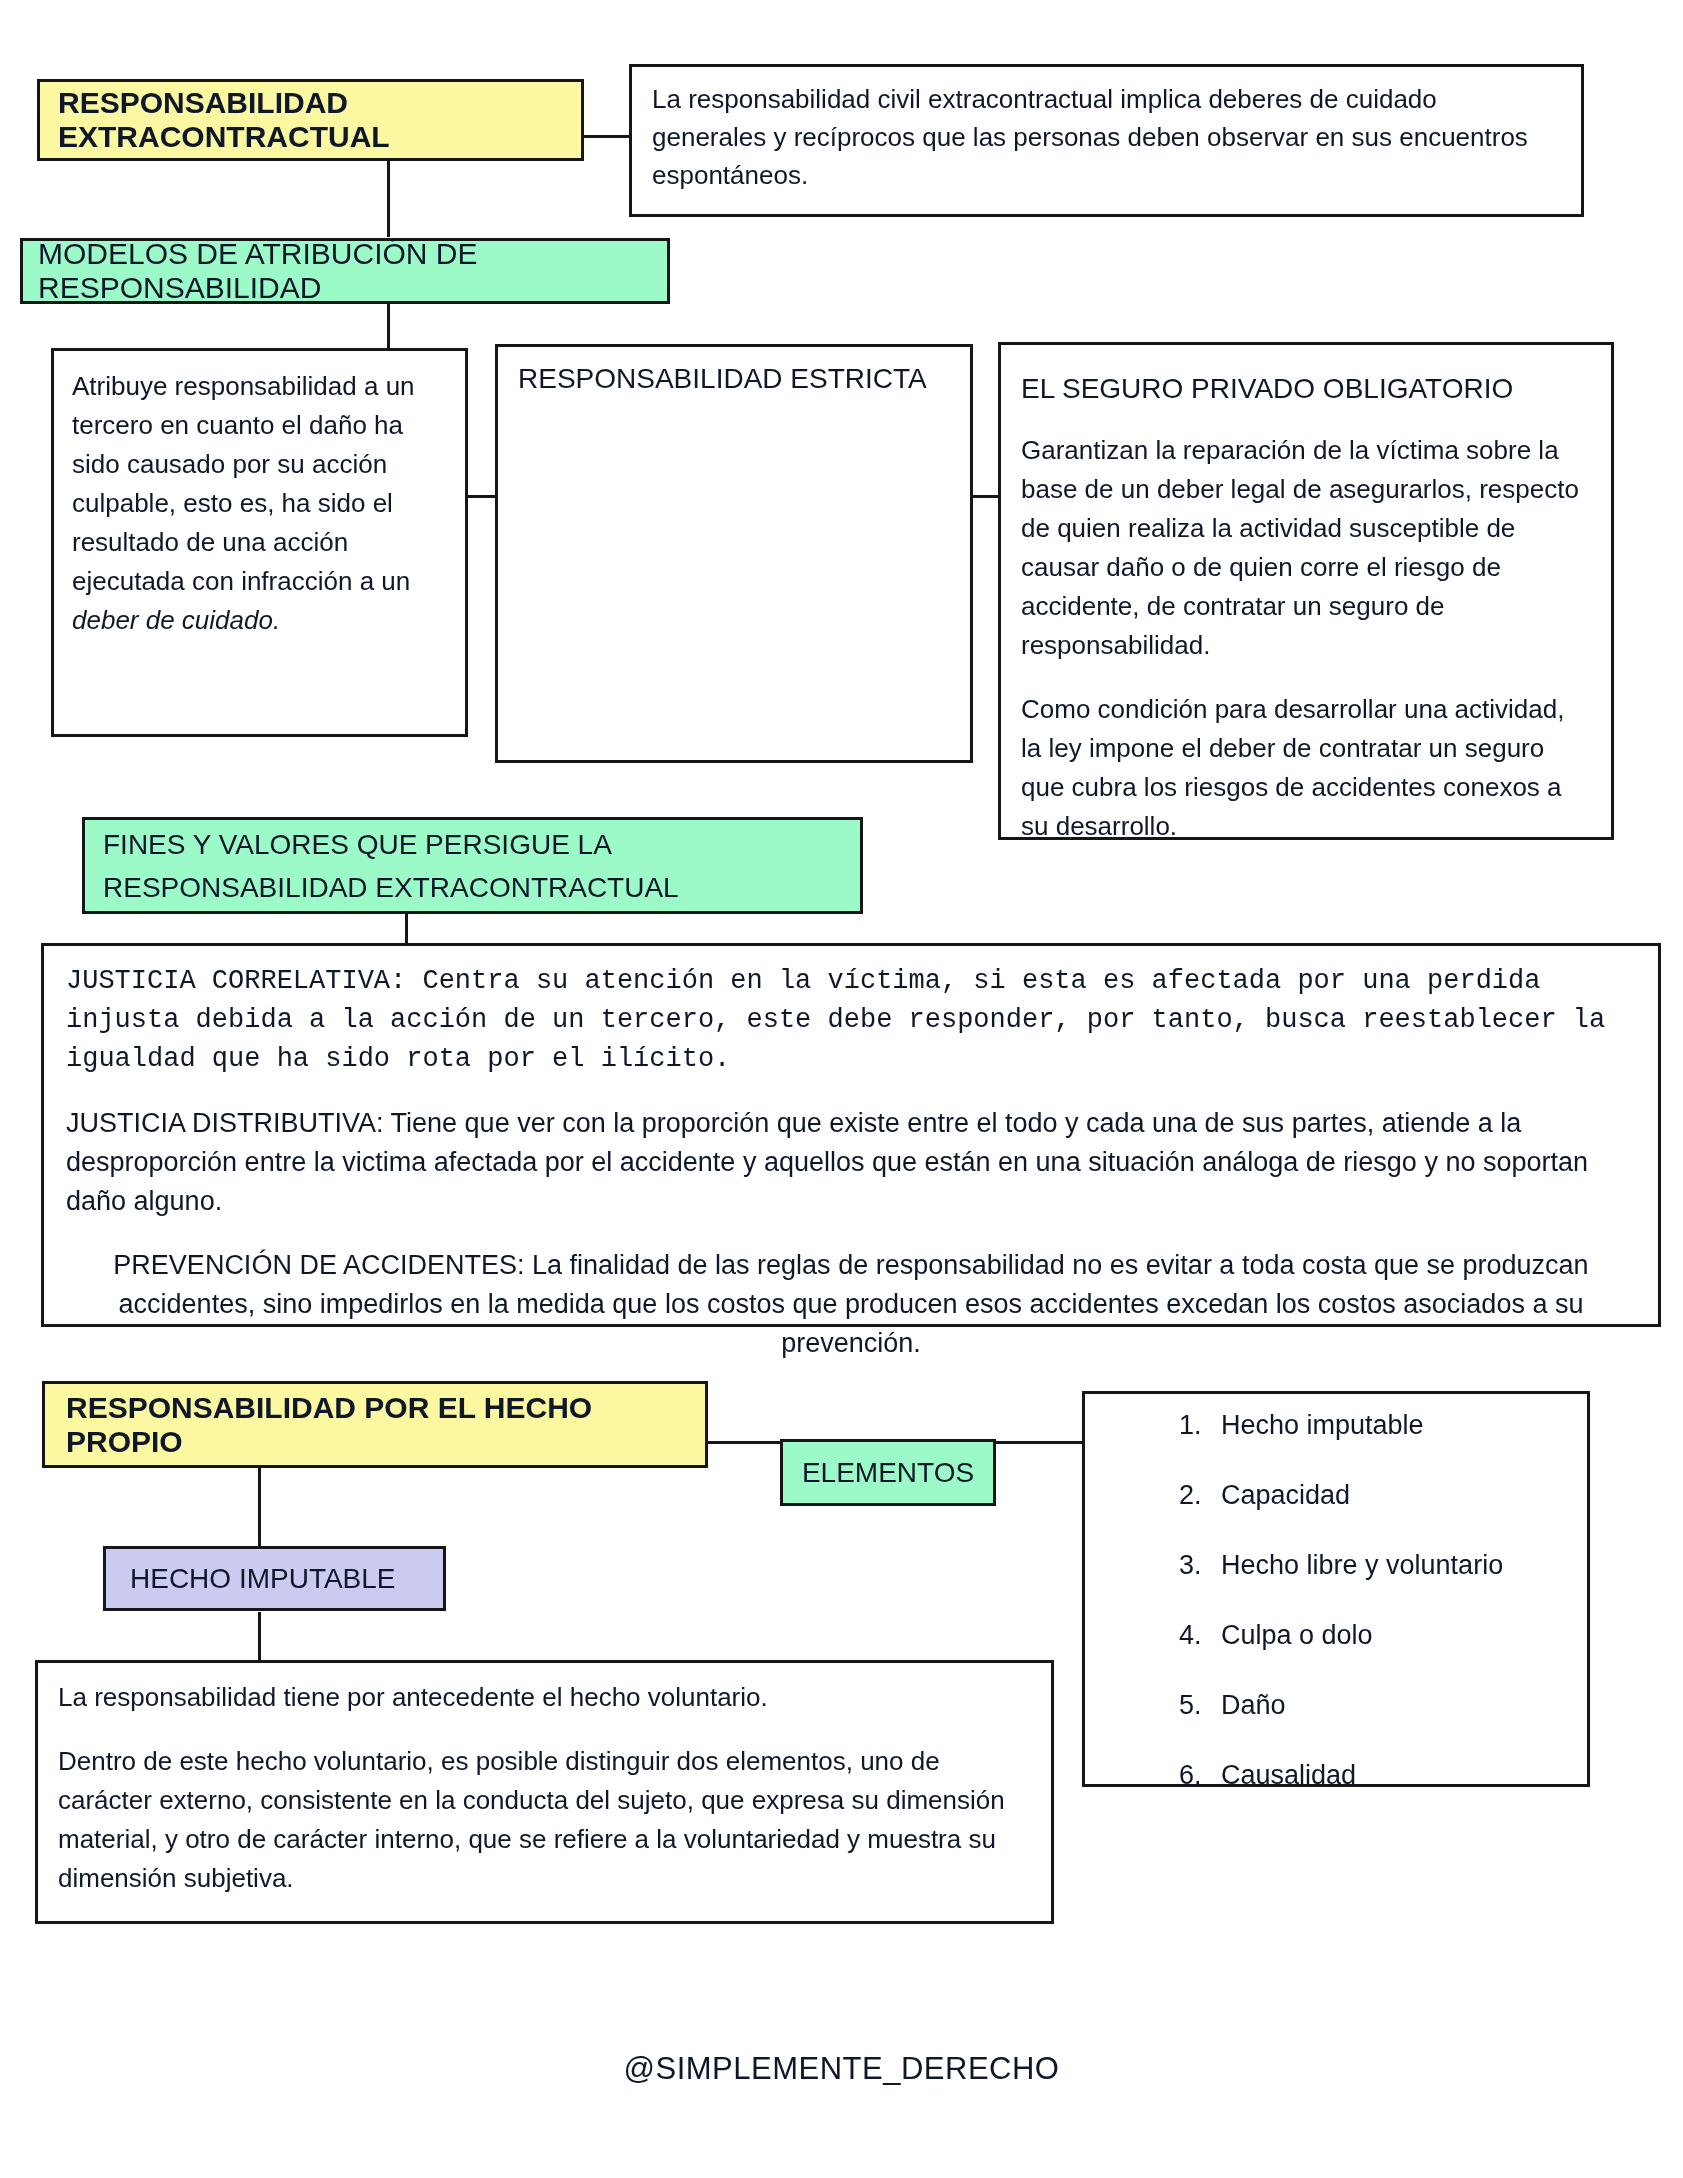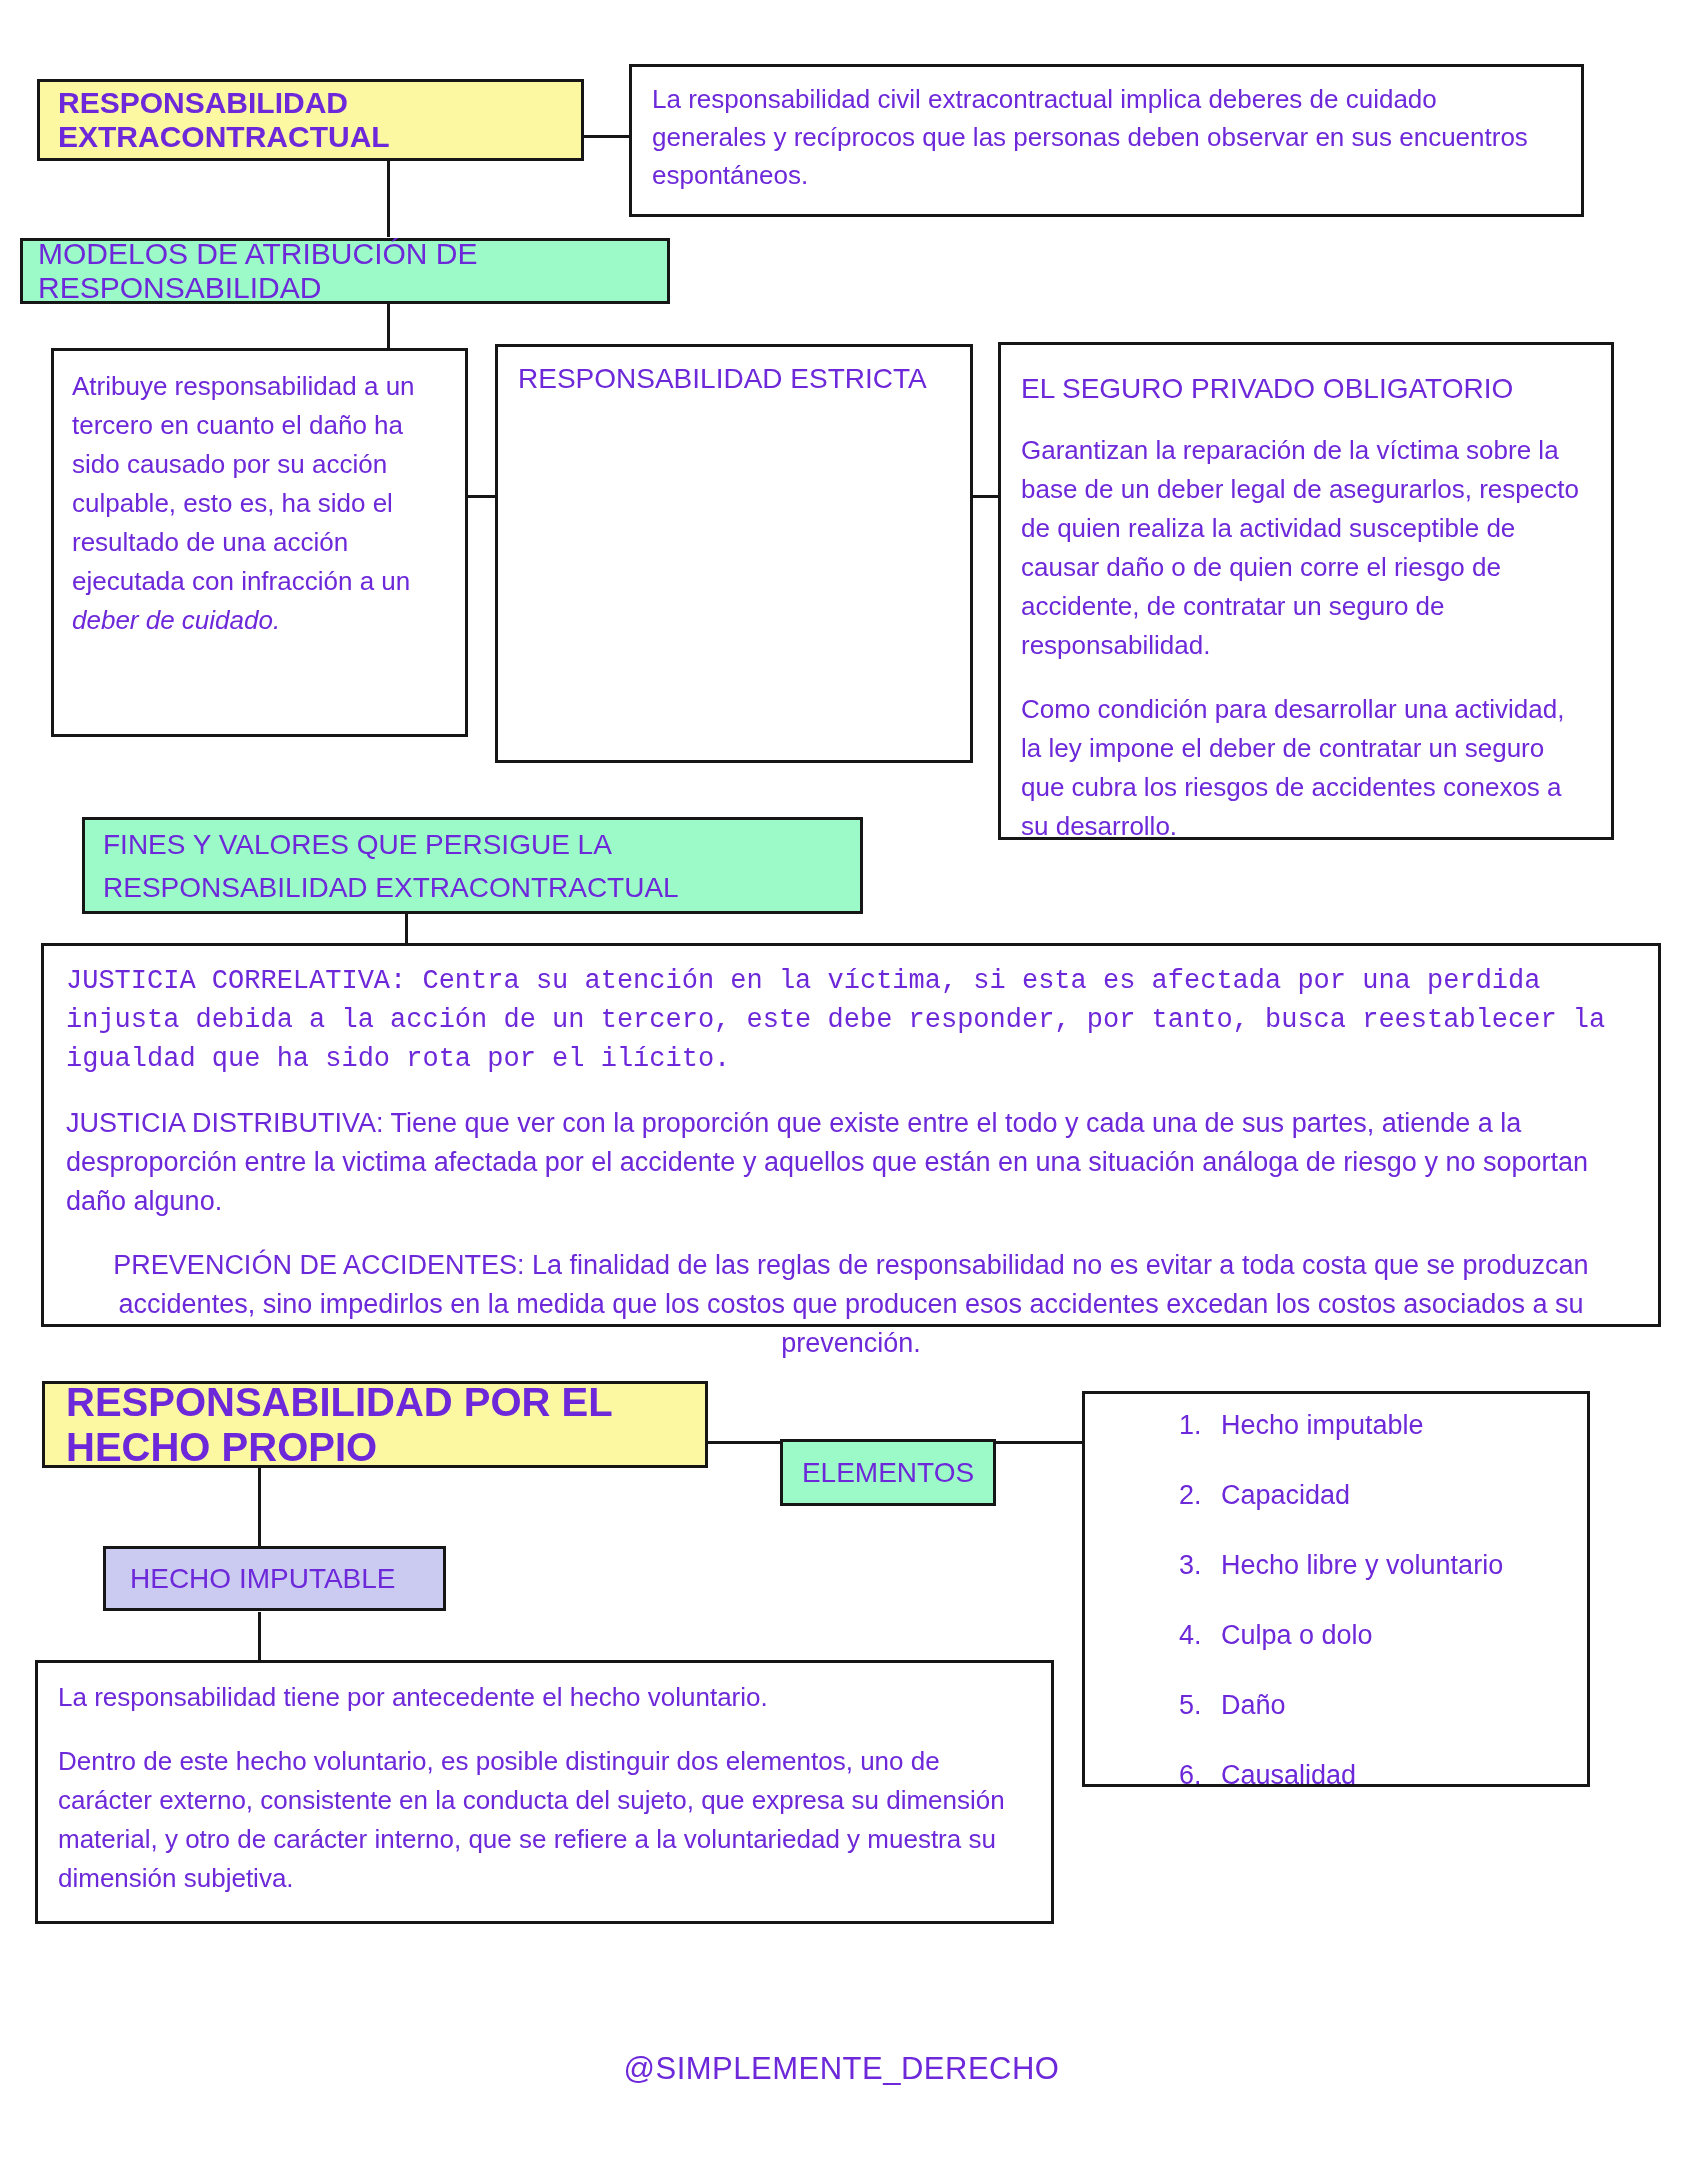--- a/index.html
+++ b/index.html
@@ -1,37 +1,37 @@
 <!DOCTYPE html>
 <html style="--c-yellow: #FBF8A1; --c-green: #9BFAC7; --c-purple: #CBCBF1; --c-border: #161616;"><head>
 <meta charset="utf-8">
 <style>
   html,body{margin:0;padding:0;background:#ffffff;}
   #canvas{
     position:relative;width:1683px;height:2178px;background:#ffffff;
-    font-family:"Liberation Sans",sans-serif;color:#6d28d9;overflow:hidden;
+    font-family:"Liberation Sans",sans-serif;color:#0f172a;overflow:hidden;
   }
   .box{position:absolute;box-sizing:border-box;border:3px solid #161616;background:#fff;}
   .fill-yellow{background:var(--c-yellow,#FBF8A1);}
   .fill-green{background:var(--c-green,#9BFAC7);}
   .fill-purple{background:var(--c-purple,#CBCBF1);}
   .vcenter{display:flex;align-items:center;}
   .hcenter{justify-content:center;}
   .line{position:absolute;background:#161616;}
 
   
   .b-main-title{left:37px;top:79px;width:547px;height:82px;padding:0 14px 0 18px;font-size:30px;font-weight:bold;}
   .b-definition{left:629px;top:64px;width:955px;height:153px;padding:13px 51px 13px 20px;font-size:26px;line-height:38px;}
   .b-modelos{left:20px;top:238px;width:650px;height:66px;padding:0 10px 0 15px;font-size:30px;}
   .b-culpa{left:51px;top:348px;width:417px;height:389px;padding:16px 18px;}
   .b-estricta{left:495px;top:344px;width:478px;height:419px;padding:16px 20px;}
   .b-seguro{left:998px;top:342px;width:616px;height:498px;padding:28px 20px;}
   .b-fines{left:82px;top:817px;width:781px;height:97px;padding:4px 20px 4px 18px;font-size:28px;line-height:43px;flex-direction:row;}
   .b-justicia{left:41px;top:943px;width:1620px;height:384px;padding:16px 22px;font-size:27px;line-height:38px;}
-  .b-hecho-propio{left:42px;top:1381px;width:666px;height:87px;padding:0 14px 0 21px;font-size:40px;font-weight:bold;}
+  .b-hecho-propio{left:42px;top:1381px;width:666px;height:87px;padding:0 14px 0 21px;font-size:30px;font-weight:bold;}
   .b-elementos{left:780px;top:1439px;width:216px;height:67px;font-size:28px;}
   .b-lista{left:1082px;top:1391px;width:508px;height:396px;padding:16px 20px 0 0;font-size:27px;}
   .b-hecho-imputable{left:103px;top:1546px;width:343px;height:65px;padding:0 10px 0 24px;font-size:28px;}
   .b-voluntario{left:35px;top:1660px;width:1019px;height:264px;padding:15px 20px;font-size:26px;line-height:40px;}
 
   .wtitle{font-size:28px;margin:0 0 26px 0;}
   .wbody{font-size:26px;line-height:39px;margin:0;}
   .para-gap{margin-top:25px;}
   .it{font-style:italic;}
 

